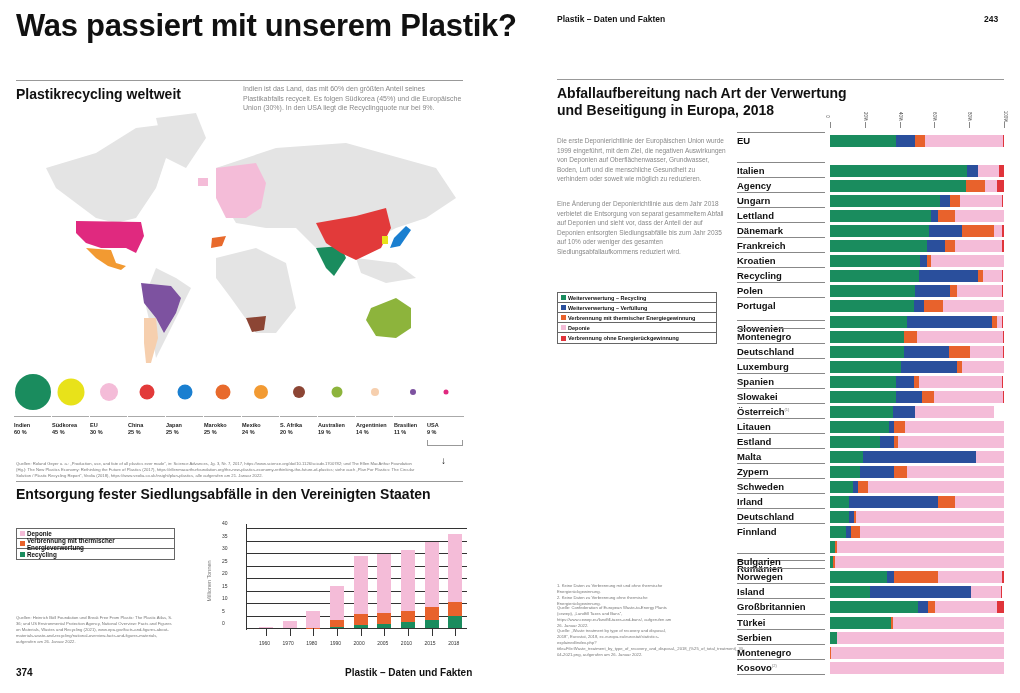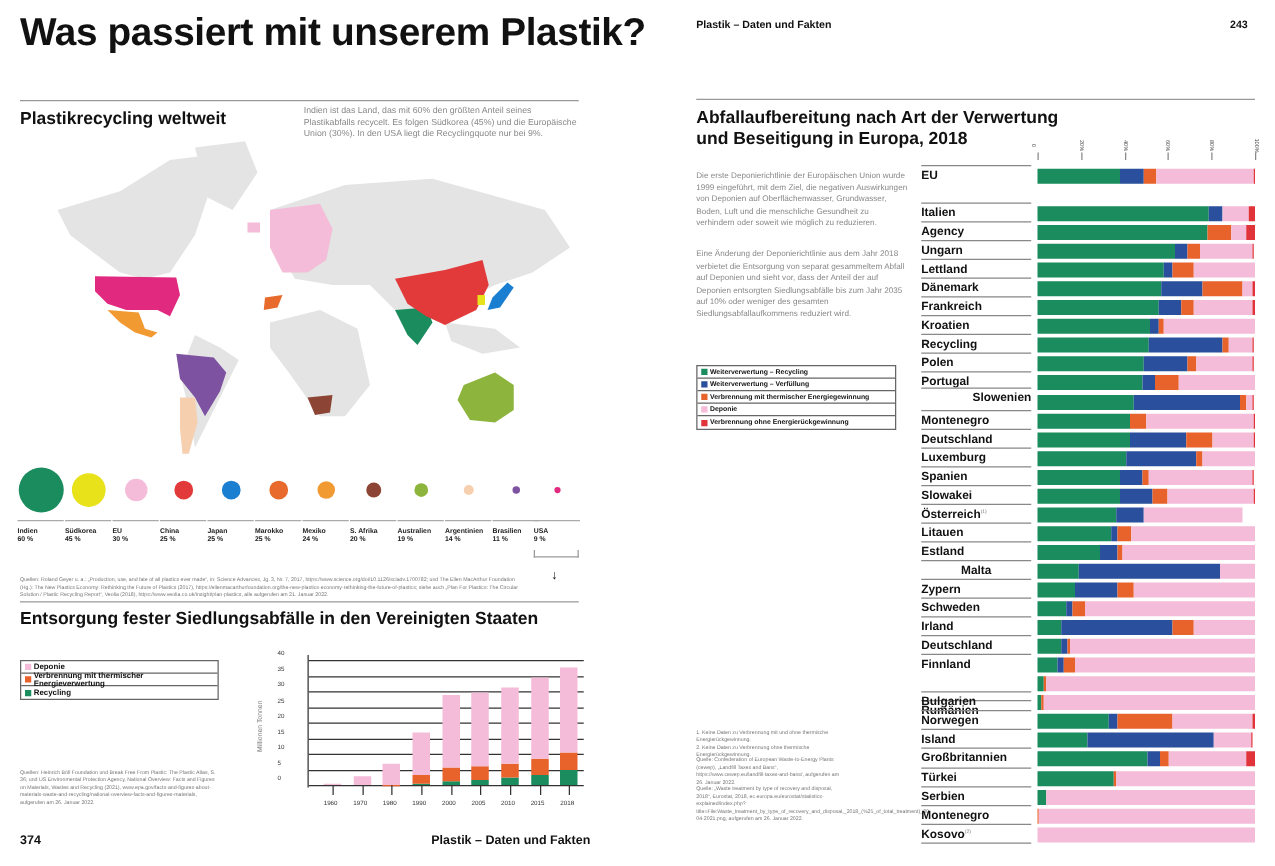--- a/index.html
+++ b/index.html
@@ -413,21 +413,21 @@
         <span style="width: 0.5%; background: rgb(224, 52, 58);"></span>
       </div>
       <div class="label" style="top: 187.45px;">Portugal</div>
       <div class="bar" style="left: 93px; top: 190.45px; width: 174px;">
         <span style="width: 48%; background: rgb(26, 140, 94);"></span>
         <span style="width: 6%; background: rgb(42, 79, 156);"></span>
         <span style="width: 11%; background: rgb(232, 98, 44);"></span>
         <span style="width: 35%; background: rgb(244, 188, 216);"></span>
         <span style="width: 0%; background: rgb(224, 52, 58);"></span>
       </div>
-      <div class="label" style="top: 200px; text-align: right;">Slowenien</div>
+      <div class="label" style="top: 210px;">Slowenien</div>
       <div class="bar" style="left: 93px; top: 205.5px; width: 174px;">
         <span style="width: 44%; background: rgb(26, 140, 94);"></span>
         <span style="width: 49%; background: rgb(42, 79, 156);"></span>
         <span style="width: 3%; background: rgb(232, 98, 44);"></span>
         <span style="width: 3%; background: rgb(244, 188, 216);"></span>
         <span style="width: 0.5%; background: rgb(224, 52, 58);"></span>
       </div>
       <div class="label" style="top: 217.55px;">Montenegro</div>
       <div class="bar" style="left: 93px; top: 220.55px; width: 174px;">
         <span style="width: 43%; background: rgb(26, 140, 94);"></span>
@@ -485,21 +485,21 @@
         <span style="width: 0%; background: rgb(224, 52, 58);"></span>
       </div>
       <div class="label" style="top: 322.9px;">Estland</div>
       <div class="bar" style="left: 93px; top: 325.9px; width: 174px;">
         <span style="width: 29%; background: rgb(26, 140, 94);"></span>
         <span style="width: 8%; background: rgb(42, 79, 156);"></span>
         <span style="width: 2%; background: rgb(232, 98, 44);"></span>
         <span style="width: 61%; background: rgb(244, 188, 216);"></span>
         <span style="width: 0%; background: rgb(224, 52, 58);"></span>
       </div>
-      <div class="label" style="top: 337.95px; text-align: center;">Malta</div>
+      <div class="label" style="top: 337.95px;">Malta</div>
       <div class="bar" style="left: 93px; top: 340.95px; width: 174px;">
         <span style="width: 19%; background: rgb(26, 140, 94);"></span>
         <span style="width: 65%; background: rgb(42, 79, 156);"></span>
         <span style="width: 0%; background: rgb(232, 98, 44);"></span>
         <span style="width: 16%; background: rgb(244, 188, 216);"></span>
         <span style="width: 0%; background: rgb(224, 52, 58);"></span>
       </div>
       <div class="label" style="top: 353px;">Zypern</div>
       <div class="bar" style="left: 93px; top: 356px; width: 174px;">
         <span style="width: 17%; background: rgb(26, 140, 94);"></span>

